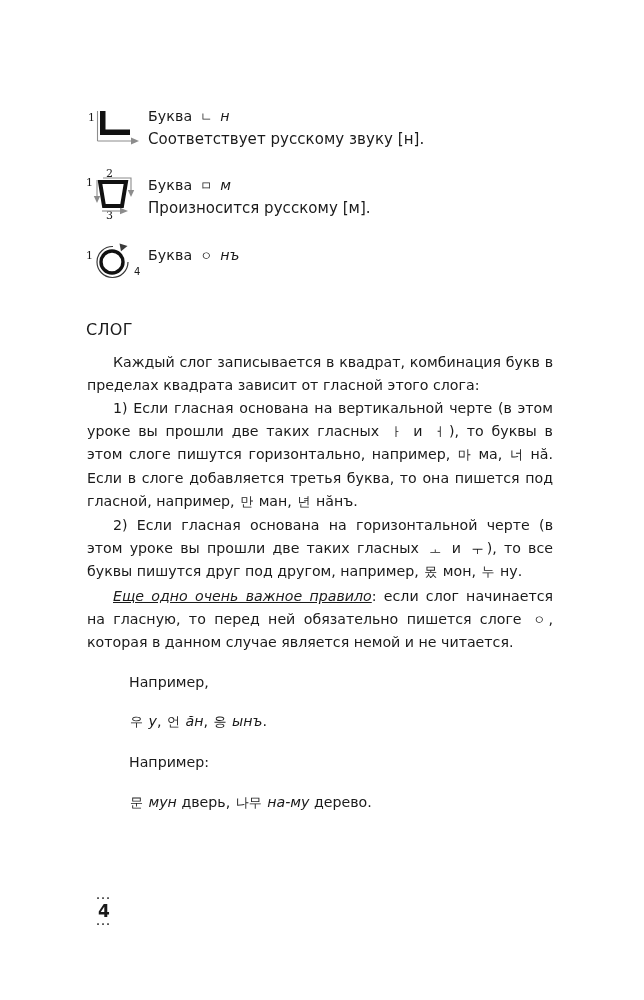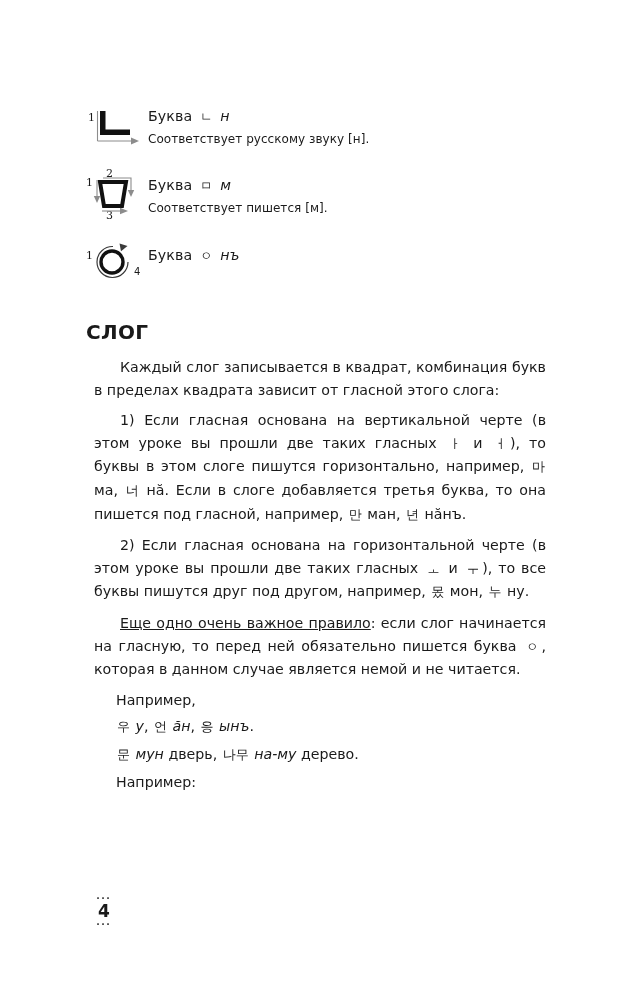--- a/index.html
+++ b/index.html
@@ -59,21 +59,21 @@
   }
   .letter-line .kr {
     font-family: "DejaVu Sans", "Liberation Sans", sans-serif;
     font-size: 12.5px;
     padding: 0 3px;
   }
   .letter-line .translit {
     font-style: italic;
   }
   .letter-desc {
-    font-size: 12px;
+    font-size: 15px;
     line-height: 22px;
     letter-spacing: 0.05px;
   }
 
   .entry-ng .letter-text { position: relative; }
   .entry-ng .para-ng {
     font-size: 14.2px;
     line-height: 22.5px;
     text-align: justify;
     text-justify: inter-word;
@@ -83,58 +83,59 @@
   .sup-four {
     position: absolute;
     left: -14px;
     top: 23px;
     font-size: 10px;
     line-height: 1;
   }
 
   
   h2.section-heading {
-    font-size: 20px;
-    font-weight: bold;
+    font-size: 16px;
+    font-weight: normal;
     letter-spacing: 0.3px;
     margin: 30px 0 12px 0;
     text-transform: uppercase;
   }
 
   
   p.body {
     font-size: 14.2px;
     line-height: 22.6px;
-    margin: 8px;
+    margin: 1px;
     text-align: justify;
     text-justify: inter-word;
     text-indent: 26px;
     hyphens: manual;
   }
   p.gap { margin-top: 21px; }
 
   p.example {
     font-size: 14.2px;
     line-height: 22.6px;
-    margin: 4px;
+    margin: 17px;
     text-indent: 26px;
   }
   p.example .translit { font-style: italic; }
 
   .kr-inline {
     font-family: "DejaVu Sans", "Liberation Sans", sans-serif;
     font-size: 13px;
     padding: 0 1px;
   }
   .jamo {
     font-family: "DejaVu Sans", "Liberation Sans", sans-serif;
     font-size: 12.5px;
     padding: 0 3px;
   }
   .underline-italic {
+    font-style: italic;
     text-decoration: underline;
   }
 
   
   .folio {
     position: absolute;
     left: 84px;
     top: 895px;
     width: 40px;
     text-align: center;
@@ -203,21 +204,21 @@
           <path d="M16 45 L34 45" stroke="#8c8c8c" stroke-width="1.1" fill="none"></path>
           <polygon points="34,41.8 42,45 34,48.2" fill="#8c8c8c"></polygon>
         </svg>
       </div>
       <div class="letter-text">
         <div class="letter-line">
           <span>Буква</span>
           <span class="kr">ㅁ</span>
           <span class="translit">м</span>
         </div>
-        <div class="letter-desc">Соответствует пишется [м].</div>
+        <div class="letter-desc">Произносится русскому [м].</div>
       </div>
     </div>
 
     <div class="letter-entry entry-ng" style="margin-top:24px;">
       <div class="diagram" style="top:-4px;">
         <svg width="72" height="56" viewBox="0 0 72 56" aria-hidden="true">
           <text x="0" y="19" font-family="DejaVu Serif, Liberation Serif, serif" font-size="11" fill="#1a1a1a">1</text>
 
           <circle cx="26" cy="22" r="11" fill="none" stroke="#111111" stroke-width="3.4"></circle>
 
@@ -236,28 +237,28 @@
     </div>
 
     <h2 class="section-heading">СЛОГ</h2>
 
     <p class="body">Каждый слог записывается в квадрат, комбинация букв в пределах квадрата зависит от гласной этого слога:</p>
 
     <p class="body"><span>1) Если гласная основана на вертикальной черте (в этом уроке вы прошли две таких гласных </span><span class="jamo">ㅏ</span><span> и </span><span class="jamo">ㅓ</span><span>), то буквы в этом слоге пишутся горизонтально, например, </span><span class="kr-inline">마</span> <span class="translit">ма</span>, <span class="kr-inline">너</span> <span class="translit">нӑ</span><span>. Если в слоге добавляется третья буква, то она пишется под гласной, например, </span><span class="kr-inline">만</span> <span class="translit">ман</span>, <span class="kr-inline">년</span> <span class="translit">нӑнъ</span>.</p>
 
     <p class="body"><span>2) Если гласная основана на горизонтальной черте (в этом уроке вы прошли две таких гласных </span><span class="jamo">ㅗ</span><span> и </span><span class="jamo">ㅜ</span><span>), то все буквы пишутся друг под другом, например, </span><span class="kr-inline">몼</span> <span class="translit">мон</span>, <span class="kr-inline">누</span> <span class="translit">ну</span><span>.</span></p>
 
-    <p class="body"><span class="underline-italic">Еще одно очень важное правило</span><span>: если слог начинается на гласную, то перед ней обязательно пишется буква </span><span class="jamo">ㅇ</span><span>, которая в данном случае является немой и не читается.</span></p>
+    <p class="body"><span class="underline-italic">Еще одно очень важное правило</span><span>: если слог начинается на гласную, то перед ней обязательно пишется слоге </span><span class="jamo">ㅇ</span><span>, которая в данном случае является немой и не читается.</span></p>
 
     <p class="example">Например,</p>
     <p class="example"><span class="kr-inline">우</span> <span class="translit">у</span><span>, </span><span class="kr-inline">언</span> <span class="translit">ӑн</span><span>, </span><span class="kr-inline">응</span> <span class="translit">ынъ</span><span>.</span></p>
 
 
+    <p class="example">Например:</p>
     <p class="example"><span class="kr-inline">문</span> <span class="translit">мун</span> <span>дверь</span><span>, </span><span class="kr-inline">나무</span> <span class="translit">на-му</span> <span>дерево</span><span>.</span></p>
-    <p class="example">Например:</p>
 
   </div>
 
   <div class="folio">
     <div class="dots">···</div>
     <div class="num">4</div>
     <div class="dots">···</div>
   </div>
 
 </div>

